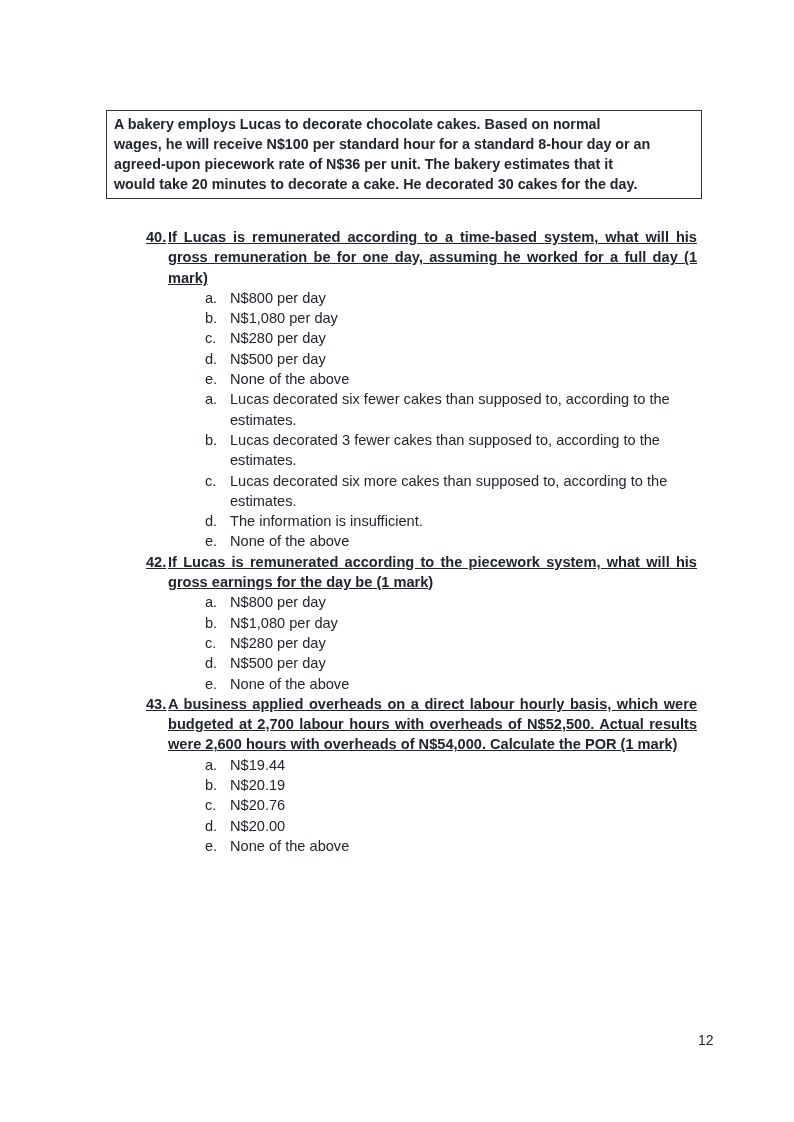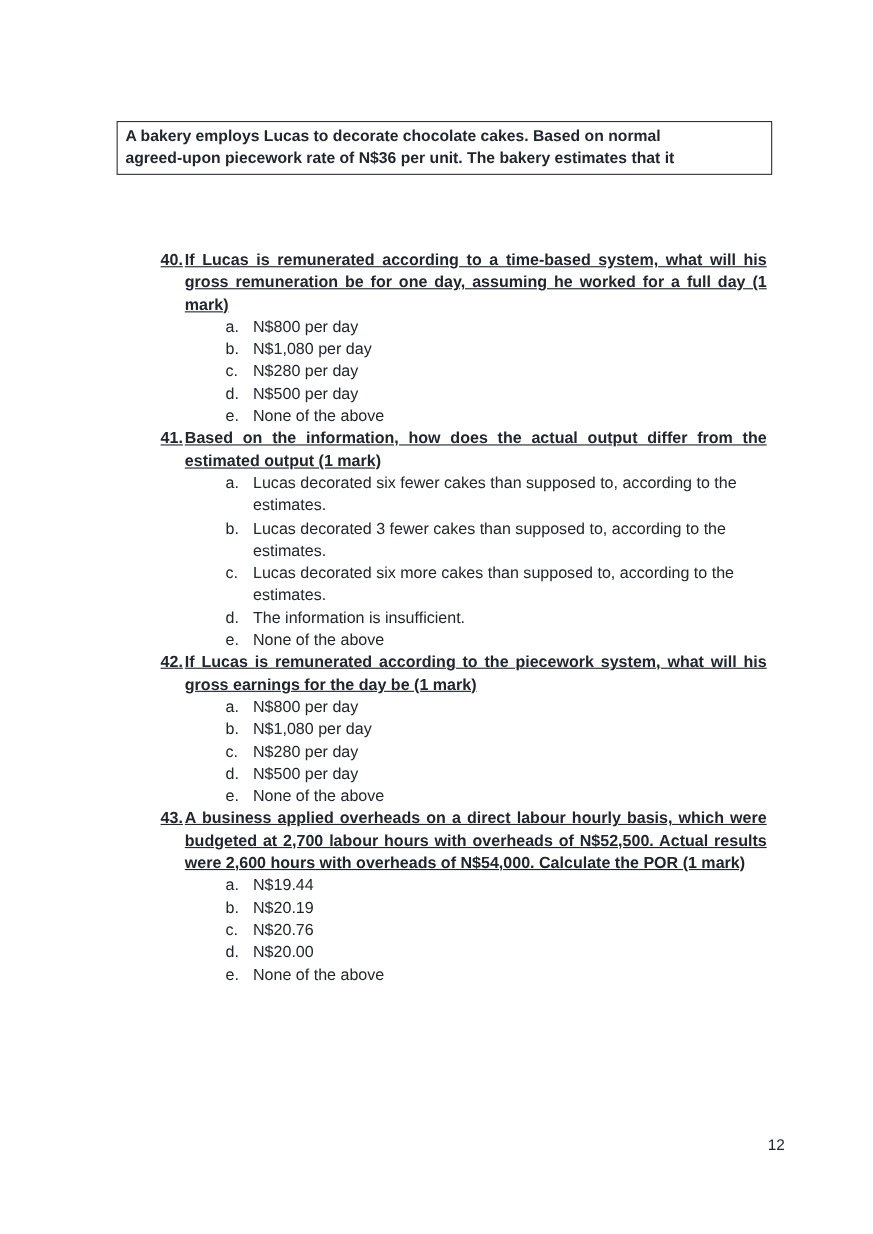--- a/index.html
+++ b/index.html
@@ -77,21 +77,23 @@
     margin-left: 47px;
   }
 </style>
 </head>
 <body>
 
 <div class="page">
 
   <div class="info-box">
     <div class="info-line">A bakery employs Lucas to decorate chocolate cakes. Based on normal</div>
+    <div class="info-line">wages, he will receive N$100 per standard hour for a standard 8-hour day or an</div>
     <div class="info-line">agreed-upon piecework rate of N$36 per unit. The bakery estimates that it</div>
+    <div class="info-line">would take 20 minutes to decorate a cake. He decorated 30 cakes for the day.</div>
   </div>
 
   <div class="questions">
 
     <div class="question">
       <div class="q-row">
         <span class="q-num">40.</span>
         <span class="q-stem">If Lucas is remunerated according to a time-based system, what will his gross remuneration be for one day, assuming he worked for a full day (1 mark)</span>
       </div>
       <div class="options">
@@ -112,24 +114,20 @@
           <span class="opt-text">N$500 per day</span>
         </div>
         <div class="option">
           <span class="opt-letter">e.</span>
           <span class="opt-text">None of the above</span>
         </div>
       </div>
     </div>
 
     <div class="question">
-      <div class="q-row">
-        <span class="q-num">41.</span>
-        <span class="q-stem">Based on the information, how does the actual output differ from the estimated output (1 mark)</span>
-      </div>
       <div class="options">
         <div class="option">
           <span class="opt-letter">a.</span>
           <span class="opt-text">Lucas decorated six fewer cakes than supposed to, according to the estimates.</span>
         </div>
         <div class="option">
           <span class="opt-letter">b.</span>
           <span class="opt-text">Lucas decorated 3 fewer cakes than supposed to, according to the estimates.</span>
         </div>
         <div class="option">

